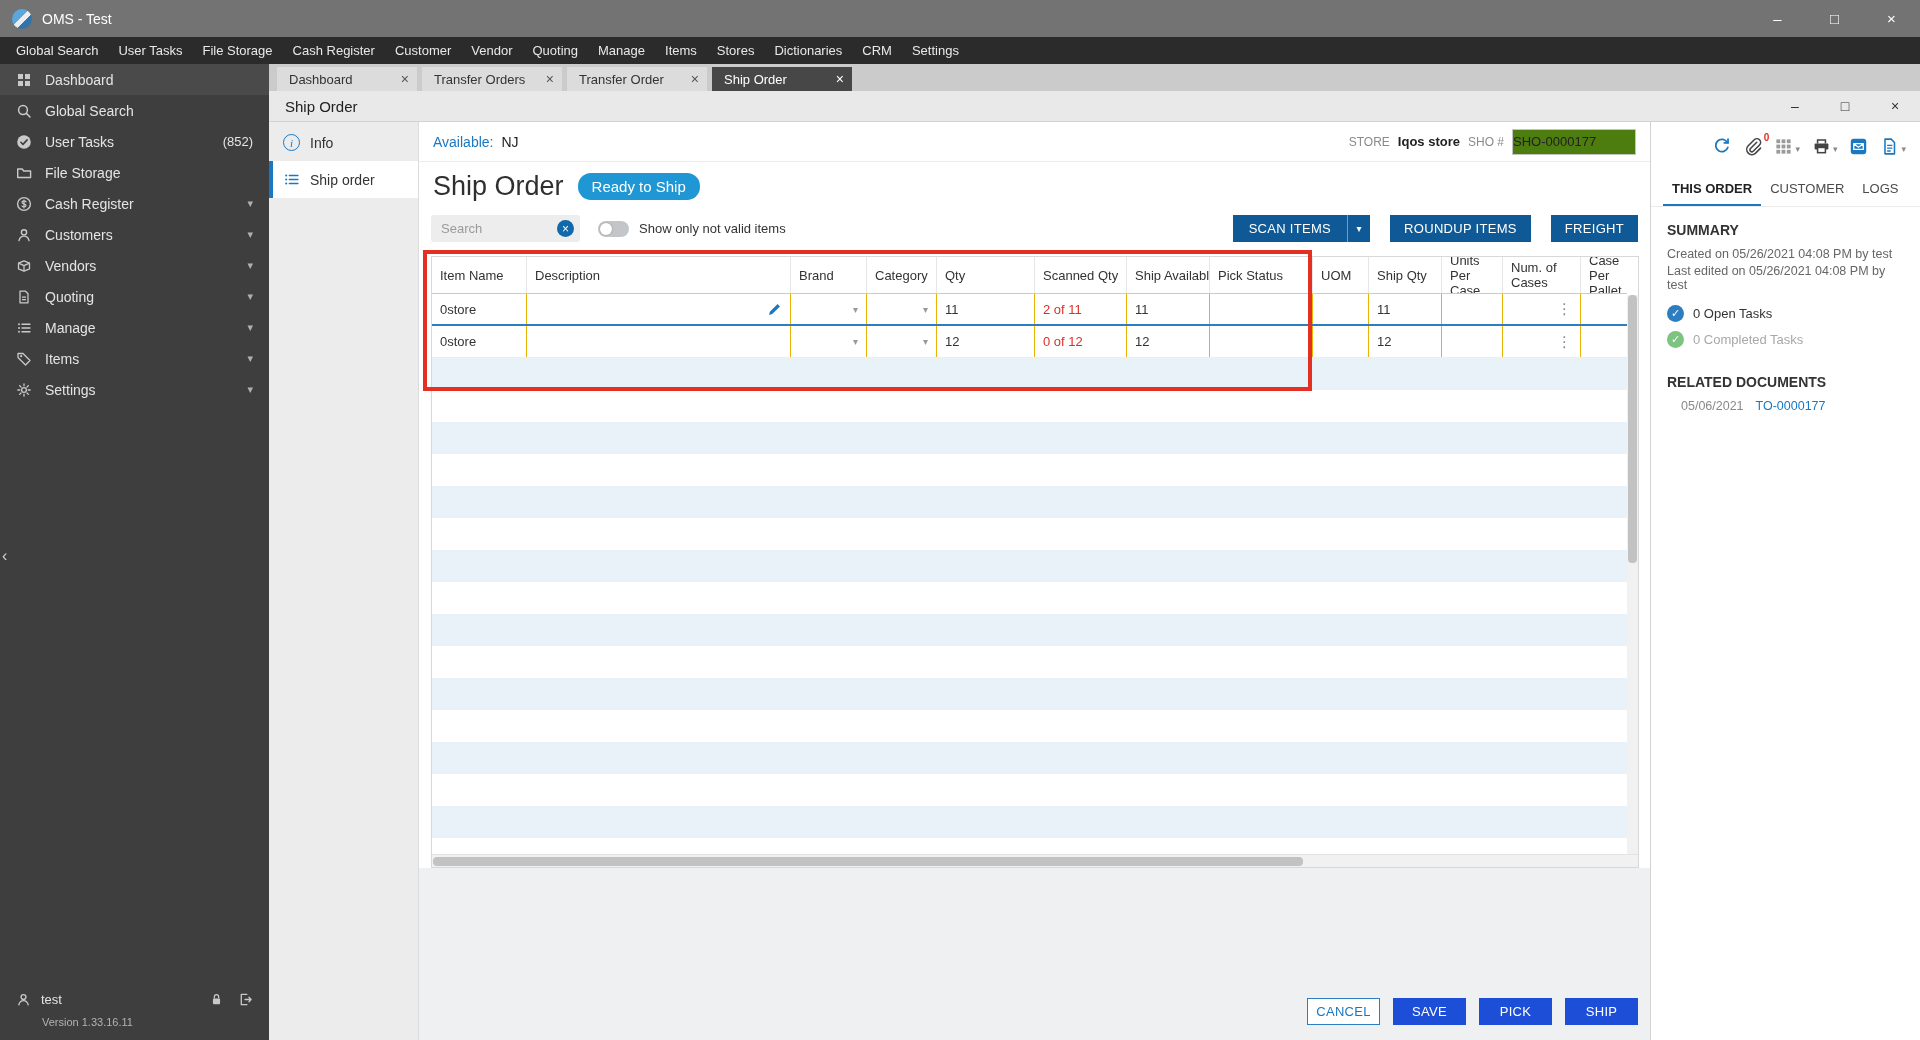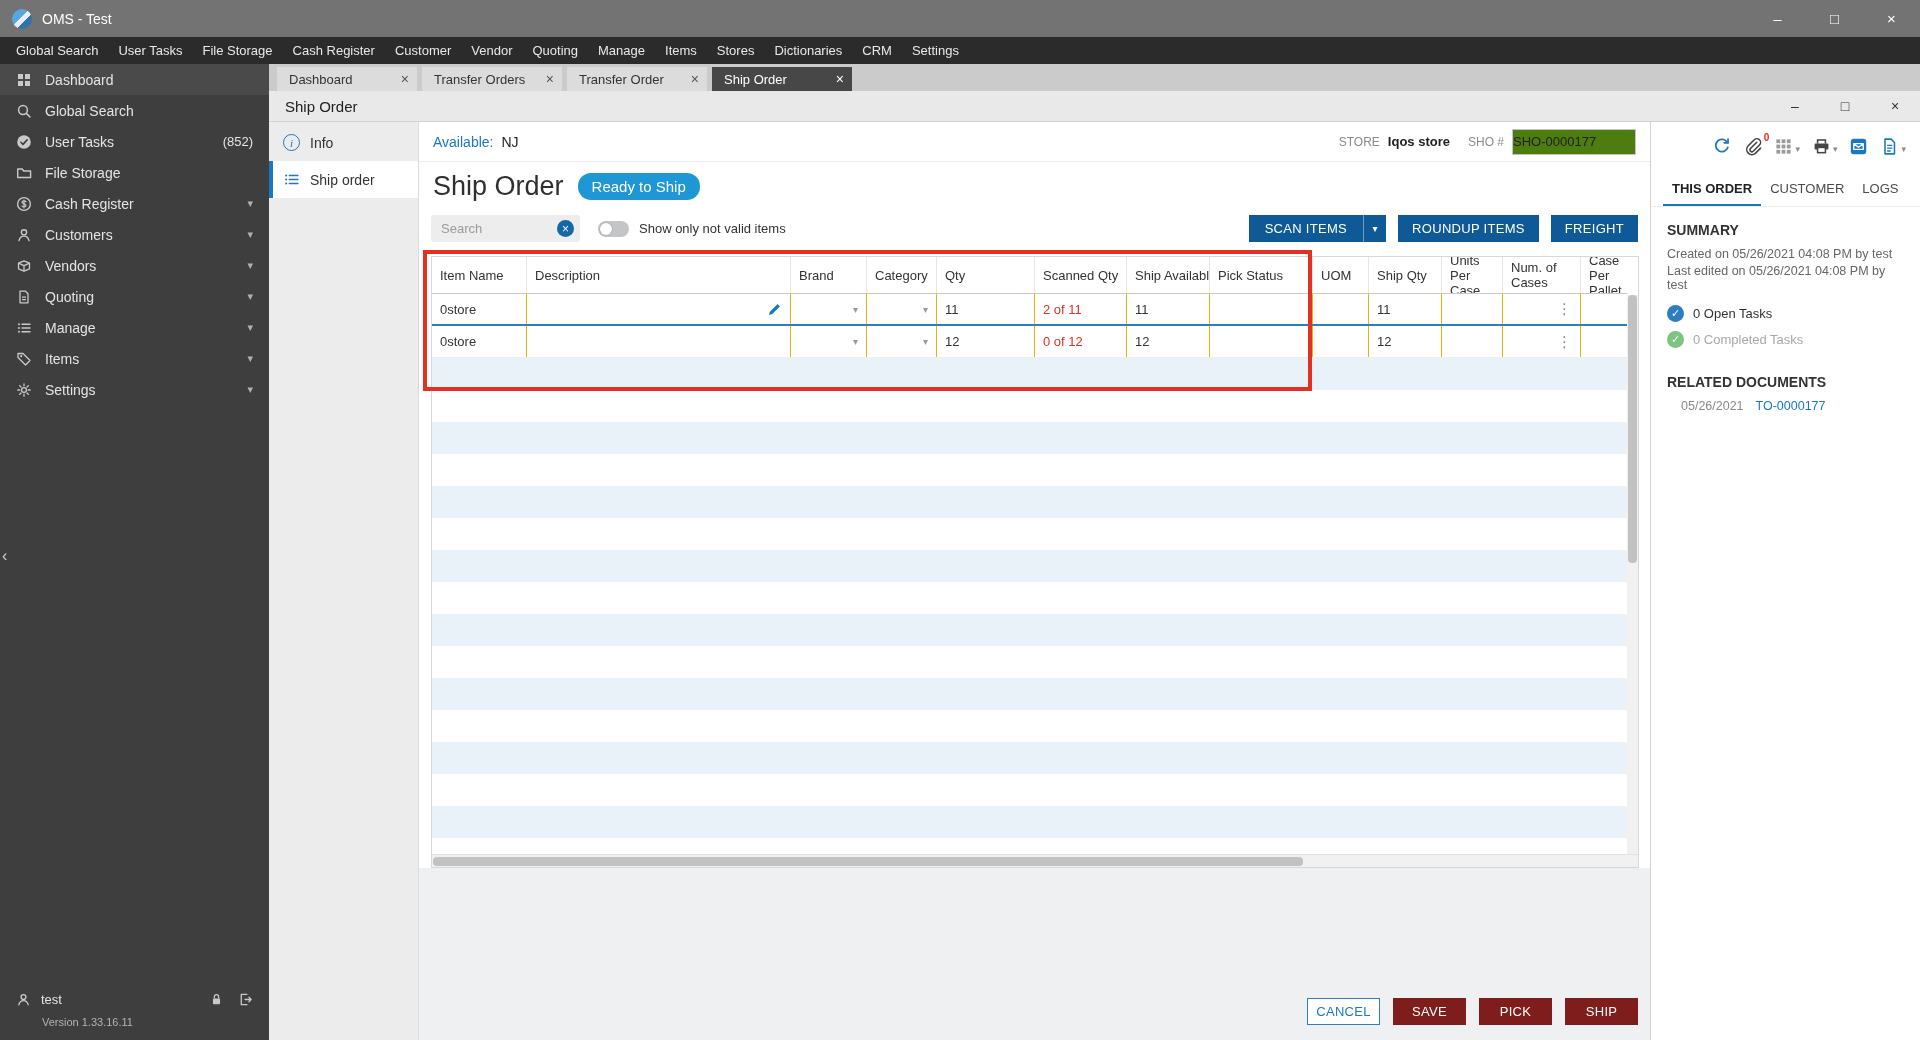--- a/index.html
+++ b/index.html
@@ -55,36 +55,36 @@
   .nav-item.active{background:#fff;border-left-color:#1a78c2}
   .info-circle{width:17px;height:17px;border-radius:50%;border:1.5px solid #1a78c2;color:#1a78c2;font-size:11px;font-style:italic;display:flex;align-items:center;justify-content:center;font-family:"Liberation Serif",serif;flex:0 0 auto}
 
   
   .panel{flex:1;min-width:0;background:#fff;position:relative;display:flex;flex-direction:column}
   .panel-header{height:40px;flex:0 0 auto;display:flex;align-items:center;padding:0 14px;font-size:14px;border-bottom:1px solid #ececec}
   .customer-label{color:#1a78c2}
   .customer-value{margin-left:8px;color:#222}
   .ph-right{margin-left:auto;display:flex;align-items:center;gap:8px}
   .ph-label{color:#8a8a8a;font-size:12px}
-  .ph-store{color:#222;font-size:13px;font-weight:700;margin-right:10px}
+  .ph-store{color:#222;font-size:13px;font-weight:700;}
   .sho-input{width:124px;height:26px;border:1px solid #c4c4c4;font-size:13px;padding:0 0;color:#222;background:#4d7c0f;font-family:inherit;outline:none}
 
   .title-row{flex:0 0 auto;display:flex;align-items:center;gap:14px;padding:8px 14px 7px;height:47px}
   .page-title{font-size:27px;color:#2f2f2f}
   .status-badge{background:#1f97d4;color:#fff;font-size:15px;height:27px;display:flex;align-items:center;padding:0 14px;border-radius:13px}
 
   .controls-row{flex:0 0 auto;display:flex;align-items:center;padding:4px 12px 10px;gap:10px;height:45px}
   .search-box{width:149px;height:27px;background:#ededed;border-radius:3px;display:flex;align-items:center;padding:0 6px 0 10px;gap:6px}
   .search-input{flex:1;min-width:0;border:none;outline:none;background:transparent;font-size:13px;color:#333;font-family:inherit}
   .search-input::placeholder{color:#9a9a9a}
   .clear-btn{width:17px;height:17px;border-radius:50%;background:#1268a8;color:#fff;font-size:12px;line-height:1;display:flex;align-items:center;justify-content:center;flex:0 0 auto}
   .toggle{width:31px;height:16px;border-radius:9px;background:#c3c6c9;position:relative;margin-left:8px;flex:0 0 auto}
   .toggle-knob{position:absolute;left:2px;top:2px;width:12px;height:12px;border-radius:50%;background:#fff;box-shadow:0 0 2px rgba(0,0,0,.3)}
   .toggle-label{font-size:13px;color:#333}
-  .controls-right{margin-left:auto;display:flex;gap:12px;align-items:center}
+  .controls-right{margin-left:auto;display:flex;gap:20px;align-items:center}
   .btn{height:27px;display:flex;align-items:center;justify-content:center;font-size:13px;color:#fff;background:#0f5a96;padding:0 14px;letter-spacing:.3px}
   .split{display:flex}
   .split .btn{padding:0 16px}
   .split-caret{width:23px;height:27px;background:#0f5a96;border-left:1px solid rgba(255,255,255,.4);display:flex;align-items:center;justify-content:center;color:#fff;font-size:10px}
 
   
   .table-wrap{flex:0 0 auto;margin:2px 12px 0;width:1208px;height:612px;border:1px solid #d8d8d8;position:relative;display:flex;flex-direction:column;background:#fff}
   .thead,.trow{display:grid;grid-template-columns:95px 264px 76px 70px 98px 92px 83px 103px 56px 73px 61px 78px 46px;width:1195px}
   .thead{flex:0 0 auto;height:37px;border-bottom:1px solid #c9c9c9}
   .th{display:flex;align-items:center;padding:2px 8px;font-size:13px;color:#333;border-right:1px solid #e6e6e6;white-space:nowrap;overflow:hidden}
@@ -104,21 +104,21 @@
   .h-thumb{position:absolute;left:1px;top:2px;height:9px;width:870px;background:#c2c2c2;border-radius:4px}
   .vscroll{position:absolute;right:0;top:38px;bottom:13px;width:11px;background:#f1f1f1}
   .v-thumb{position:absolute;left:1px;right:1px;top:0;height:48%;background:#c2c2c2;border-radius:4px}
 
   .red-annotation{position:absolute;left:4px;top:128px;width:889px;height:141px;border:4px solid #e33022;z-index:6;pointer-events:none}
 
   .panel-rest{flex:1;background:#eef0f1}
   .panel-footer{position:absolute;right:12px;bottom:15px;display:flex;gap:13px;z-index:3}
   .fbtn{width:73px;height:27px;display:flex;align-items:center;justify-content:center;font-size:13px;letter-spacing:.3px}
   .fbtn.outline{background:#fff;border:1px solid #2d7dc1;color:#1a78c2}
-  .fbtn.solid{background:#7f1d1d;color:#fff}
+  .fbtn.solid{background:#1d4ed8;color:#fff}
 
   
   .right-panel{width:270px;flex:0 0 auto;background:#fff;border-left:1px solid #d2d2d2;display:flex;flex-direction:column}
   .rp-toolbar{height:48px;flex:0 0 auto;display:flex;align-items:center;justify-content:flex-end;gap:12px;padding:0 14px}
   .rp-toolbar .ic{width:19px;height:19px}
   .tool{display:flex;align-items:flex-end;gap:2px}
   .tool .caret{font-size:9px;color:#8a8a8a;padding-bottom:2px}
   .clip-wrap{position:relative;display:block}
   .clip-count{position:absolute;top:-5px;right:-7px;color:#d93025;font-size:10px;font-weight:700}
   .rp-tabs{flex:0 0 auto;display:flex;padding:0 12px;border-bottom:1px solid #ececec}
@@ -609,21 +609,21 @@
             <div class="task-row">
               <span class="cc blue">✓</span>
               <span>0 Open Tasks</span>
             </div>
             <div class="task-row muted">
               <span class="cc green">✓</span>
               <span>0 Completed Tasks</span>
             </div>
             <div class="rp-heading related">RELATED DOCUMENTS</div>
             <div class="doc-row">
-              <span class="doc-date">05/26/2021</span>
+              <span class="doc-date">05/06/2021</span>
               <span class="doc-link">TO-0000177</span>
             </div>
           </div>
         </div>
 
       </div>
     </div>
   </div>
 </div>
 

